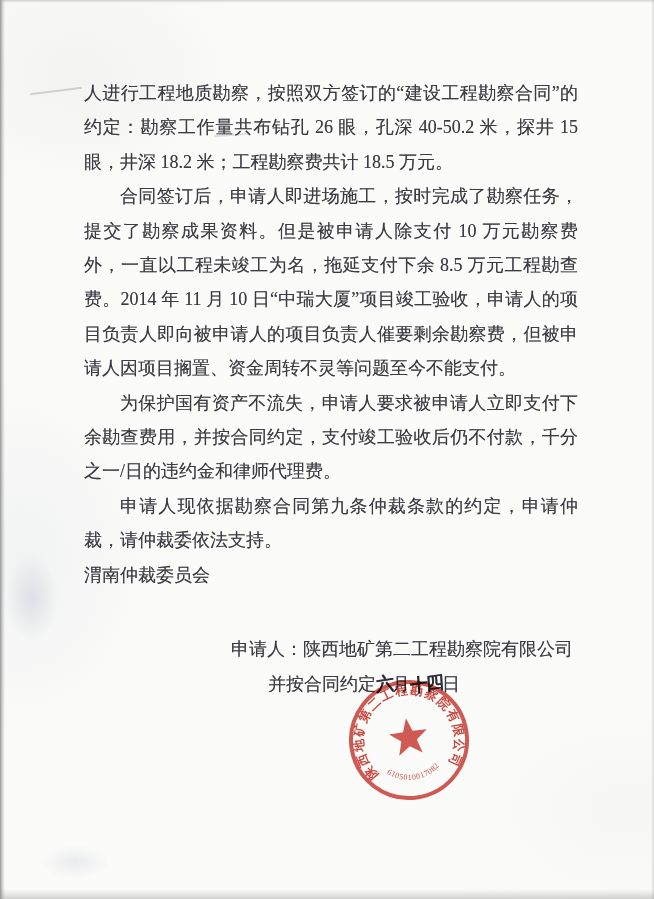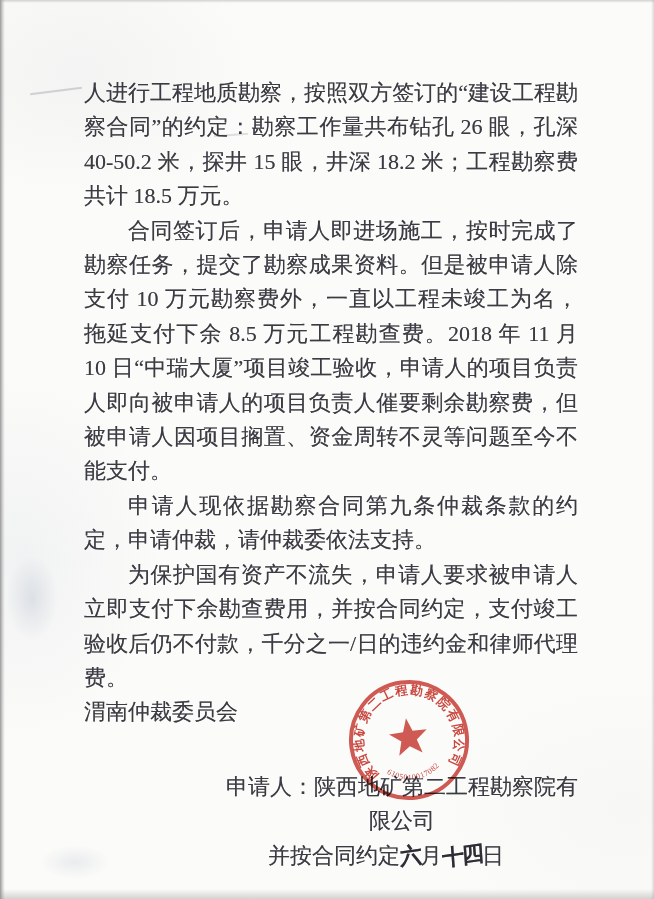--- a/index.html
+++ b/index.html
@@ -42,21 +42,21 @@
   .streak-2 { left: 214px; top: 134px; width: 34px; height: 1.5px;
     background: rgba(120,124,132,0.22); transform: rotate(-4deg); }
   .blotch-1 { left: 6px; top: 555px; width: 52px; height: 86px; border-radius: 50%;
     background: radial-gradient(ellipse, rgba(140,152,176,0.22), rgba(0,0,0,0) 70%); }
   .blotch-2 { left: 40px; top: 845px; width: 70px; height: 34px; border-radius: 50%;
     background: radial-gradient(ellipse, rgba(140,152,176,0.16), rgba(0,0,0,0) 70%); }
   
   .content {
     position: absolute; left: 84px; top: 76px; width: 494px;
     color: #3b3b44;
-    font-size: 22px; line-height: 34.4px;
+    font-size: 18px; line-height: 34.4px;
     text-align: justify;
     text-shadow: 0 0 0.6px rgba(59,59,68,0.55);
   }
   .content p { margin: 0; }
   .para { text-indent: 2em; }
   .para.no-indent { text-indent: 0; }
   .salute { margin-top: 28px !important; padding-left: 52px; }
   .signature { margin-top: 40px !important; padding-left: 142px; text-align: center; }
   .dateline { padding-left: 184px; text-align: left; }
   .hand {
@@ -91,23 +91,23 @@
   <div class="edge-right"></div>
   <div class="edge-bottom"></div>
 
   <div class="artifact streak-1"></div>
   <div class="artifact streak-2"></div>
   <div class="artifact blotch-1"></div>
   <div class="artifact blotch-2"></div>
 
   <div class="content">
     <p class="para no-indent">人进行工程地质勘察，按照双方签订的“建设工程勘察合同”的约定：勘察工作量共布钻孔 26 眼，孔深 40-50.2 米，探井 15 眼，井深 18.2 米；工程勘察费共计 18.5 万元。</p>
-    <p class="para">合同签订后，申请人即进场施工，按时完成了勘察任务，提交了勘察成果资料。但是被申请人除支付 10 万元勘察费外，一直以工程未竣工为名，拖延支付下余 8.5 万元工程勘查费。2018 年 11 月 10 日“中瑞大厦”项目竣工验收，申请人的项目负责人即向被申请人的项目负责人催要剩余勘察费，但被申请人因项目搁置、资金周转不灵等问题至今不能支付。</p>
+    <p class="para">合同签订后，申请人即进场施工，按时完成了勘察任务，提交了勘察成果资料。但是被申请人除支付 10 万元勘察费外，一直以工程未竣工为名，拖延支付下余 8.5 万元工程勘查费。2014 年 11 月 10 日“中瑞大厦”项目竣工验收，申请人的项目负责人即向被申请人的项目负责人催要剩余勘察费，但被申请人因项目搁置、资金周转不灵等问题至今不能支付。</p>
+    <p class="para">为保护国有资产不流失，申请人要求被申请人立即支付下余勘查费用，并按合同约定，支付竣工验收后仍不付款，千分之一/日的违约金和律师代理费。</p>
     <p class="para">申请人现依据勘察合同第九条仲裁条款的约定，申请仲裁，请仲裁委依法支持。</p>
-    <p class="para">为保护国有资产不流失，申请人要求被申请人立即支付下余勘查费用，并按合同约定，支付竣工验收后仍不付款，千分之一/日的违约金和律师代理费。</p>
 
     <p>渭南仲裁委员会</p>
 
     <p class="signature"><span>申请人：</span><span>陕西地矿第二工程勘察院有限公司</span></p>
 
     <p class="dateline"><span>并按合同约定</span><span class="hand">六</span><span>月</span><span class="hand">十四</span><span>日</span></p>
   </div>
 
   <svg class="seal" viewBox="0 0 132 132">
     <defs>

